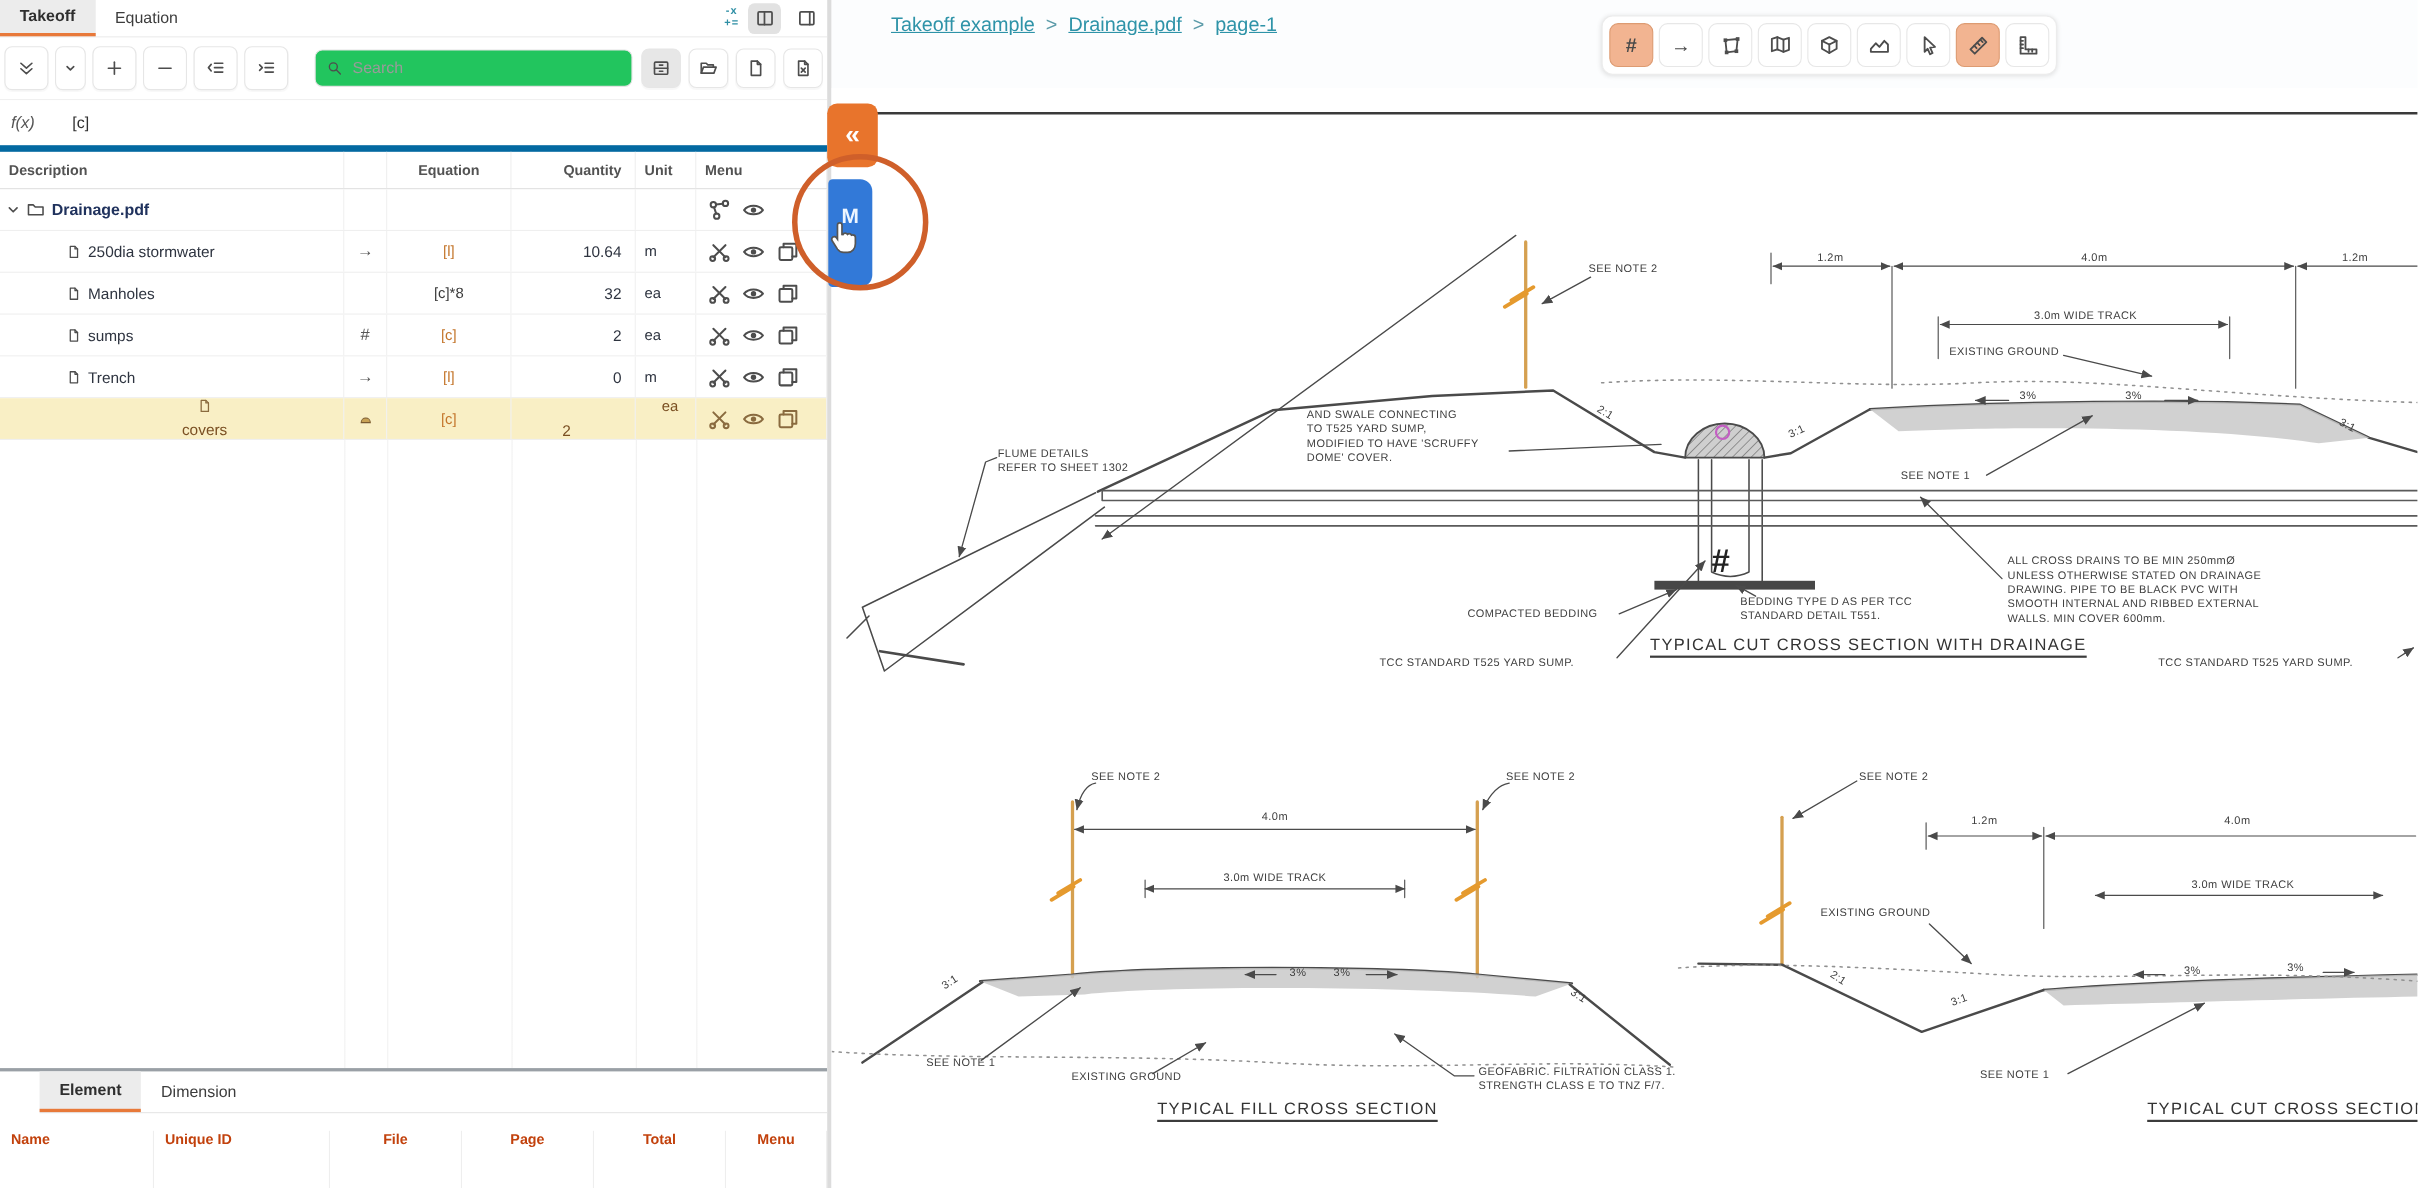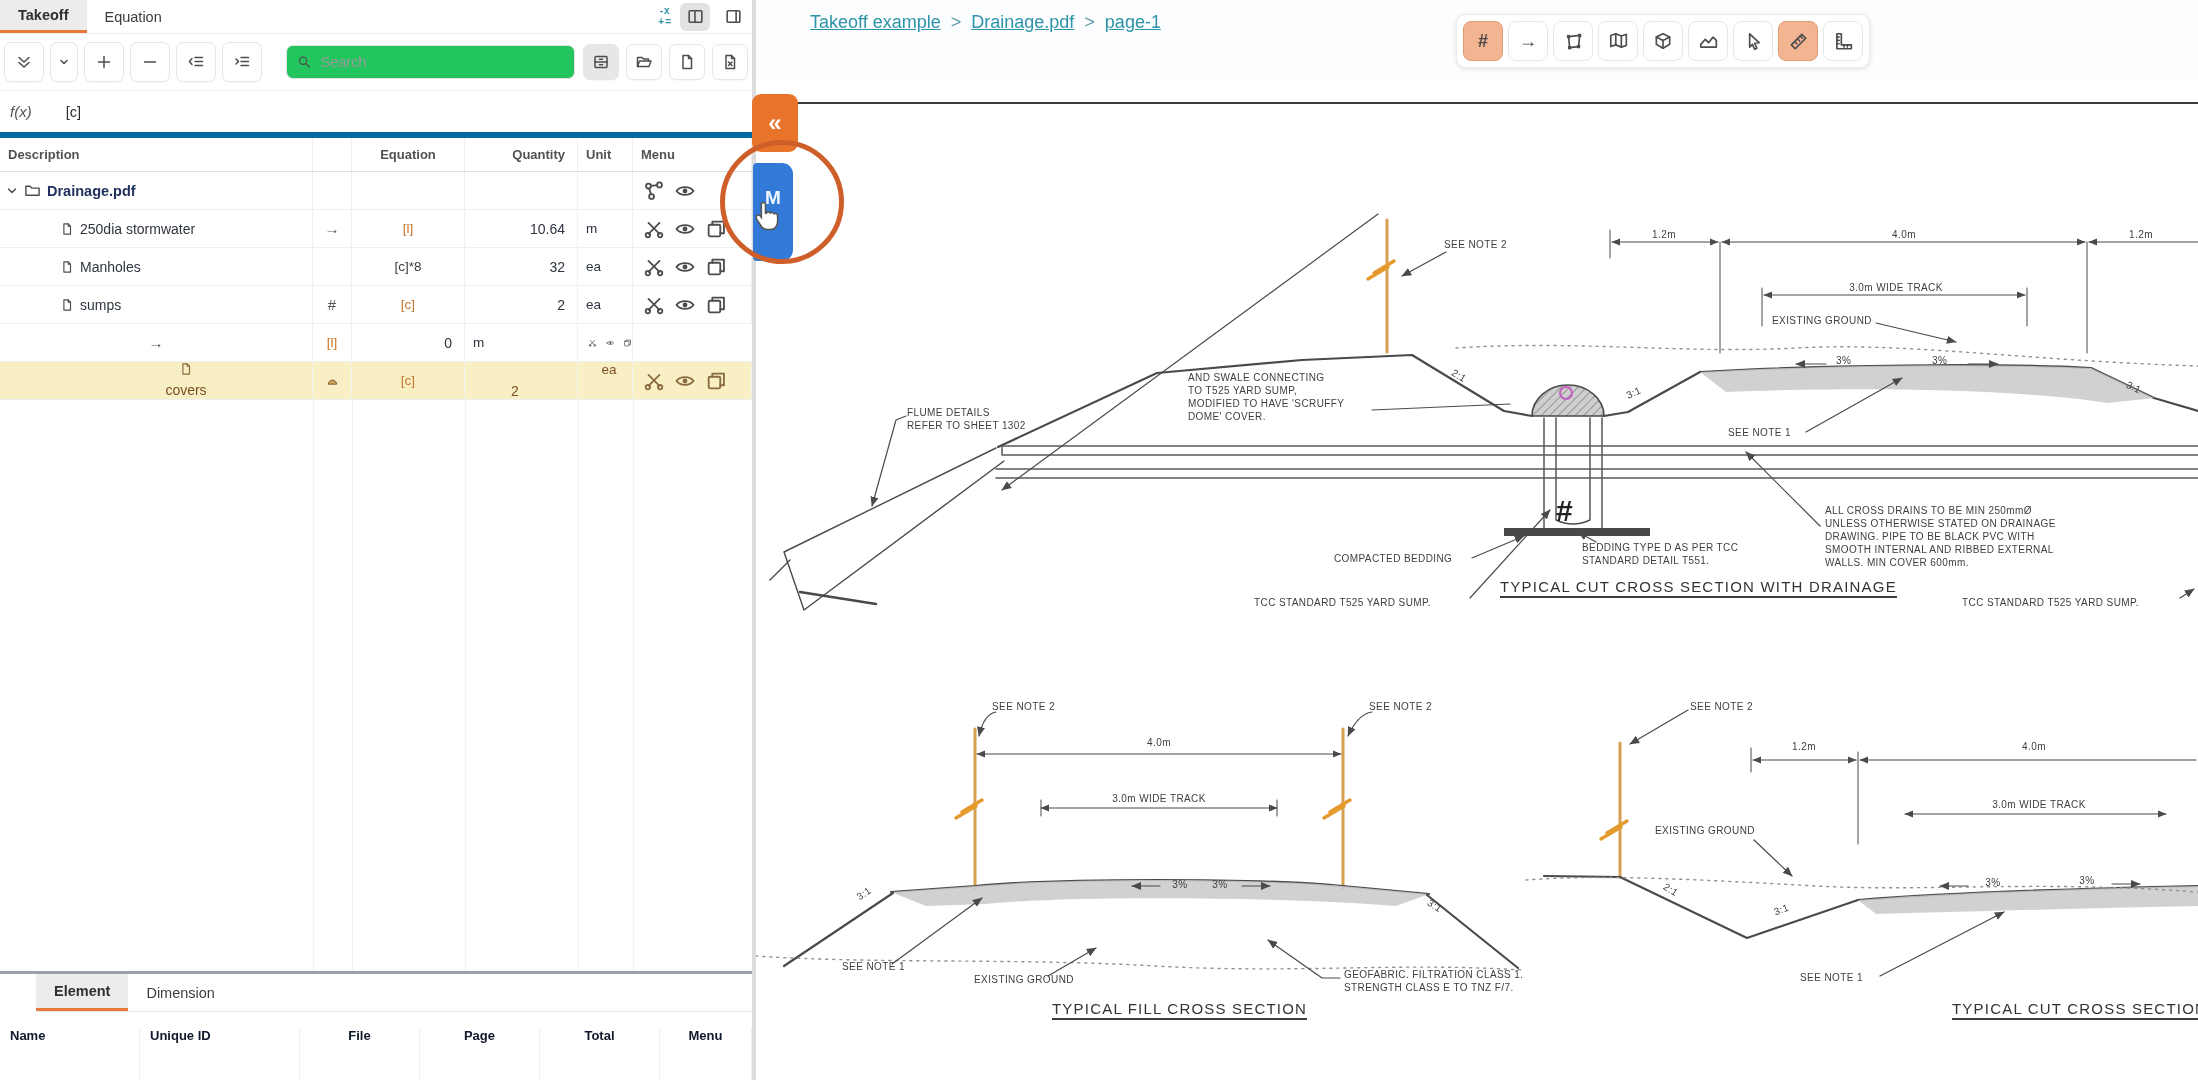--- a/index.html
+++ b/index.html
@@ -46,21 +46,21 @@
   .c-menu{gap:9px;padding-left:10px;}
   .grow.hl{background:#f9efc5;}
   .grow.hl .c-desc,.grow.hl .c-qty,.grow.hl .c-unit{color:#7a4f22;flex-direction:column;}
   .grow.hl svg{stroke:#8a6b3f;}
   .gridempty{flex:1;background-image:linear-gradient(#f1f1f1,#f1f1f1),linear-gradient(#f1f1f1,#f1f1f1),
     linear-gradient(#f1f1f1,#f1f1f1),linear-gradient(#f1f1f1,#f1f1f1),linear-gradient(#f1f1f1,#f1f1f1);
     background-position:313px 0,352px 0,465px 0,578px 0,633px 0;background-size:1px 100%;background-repeat:no-repeat;}
   .botdiv{height:3px;background:#9aa0a6;}
   .bottabs{height:37px;display:flex;border-bottom:1px solid #e6e6e6;margin-left:36px;}
   .bothead{height:52px;display:grid;grid-template-columns:140px 160px 120px 120px 120px 92px;padding-top:16px;}
-  .bothead>div{font-size:13px;font-weight:700;color:#0f172a;border-right:1px solid #eee;padding:0 10px;}
+  .bothead>div{font-size:13px;font-weight:700;color:#c2410c;border-right:1px solid #eee;padding:0 10px;}
   .bh-c{text-align:center;}
   .icon{flex:0 0 auto;}
   svg.i{stroke:#4d4d4d;fill:none;stroke-width:1.5;stroke-linecap:round;stroke-linejoin:round;display:block;}
   
   .vdiv{position:absolute;left:752px;top:0;width:4px;height:1080px;background:#dcdcdc;}
   .collapse-btn{position:absolute;left:752px;top:94px;width:46px;height:58px;background:#e8742c;border:none;border-radius:9px;
       color:#fff;font-size:24px;font-weight:700;cursor:pointer;z-index:6;font-family:"Liberation Sans",sans-serif;}
   .marker-btn{position:absolute;left:753px;top:163px;width:40px;height:74px;background:#3279d8;border-radius:4px 11px 11px 4px;
       color:#eef6ff;display:flex;justify-content:center;padding-top:24px;font-size:19px;font-weight:700;z-index:6;cursor:pointer;}
   .hand{position:absolute;left:750px;top:199px;width:34px;height:34px;z-index:8;}
@@ -323,20 +323,27 @@
             <circle cx="9" cy="9" r="2" fill="#4d4d4d" stroke="none"></circle>
           </svg>
         <svg class="i" width="22" height="22" viewBox="0 0 18 18">
             <rect x="3" y="5.5" width="9.5" height="9.5" rx="1"></rect>
             <path d="M6,5.5 V3 H15.5 V12.5 H12.5"></path>
           </svg>
       </div>
     </div>
 
     <div class="grow">
+      <div class="c-desc child">
+        <svg class="i icon" width="14" height="14" viewBox="0 0 18 18">
+            <path d="M5,2.5 H10.5 L13.5,5.5 V15.5 H5 Z"></path>
+            <path d="M10.5,2.5 V5.5 H13.5"></path>
+          </svg>
+        <span>Trench</span>
+      </div>
       <div class="c-tool">→</div>
       <div class="c-eq">[l]</div>
       <div class="c-qty">0</div>
       <div class="c-unit">m</div>
       <div class="c-menu">
         <svg class="i" width="22" height="22" viewBox="0 0 18 18">
             <line x1="4.5" y1="4" x2="13.5" y2="13"></line>
             <line x1="13.5" y1="4" x2="4.5" y2="13"></line>
             <circle cx="4" cy="14" r="1.8"></circle>
             <circle cx="14" cy="14" r="1.8"></circle>

